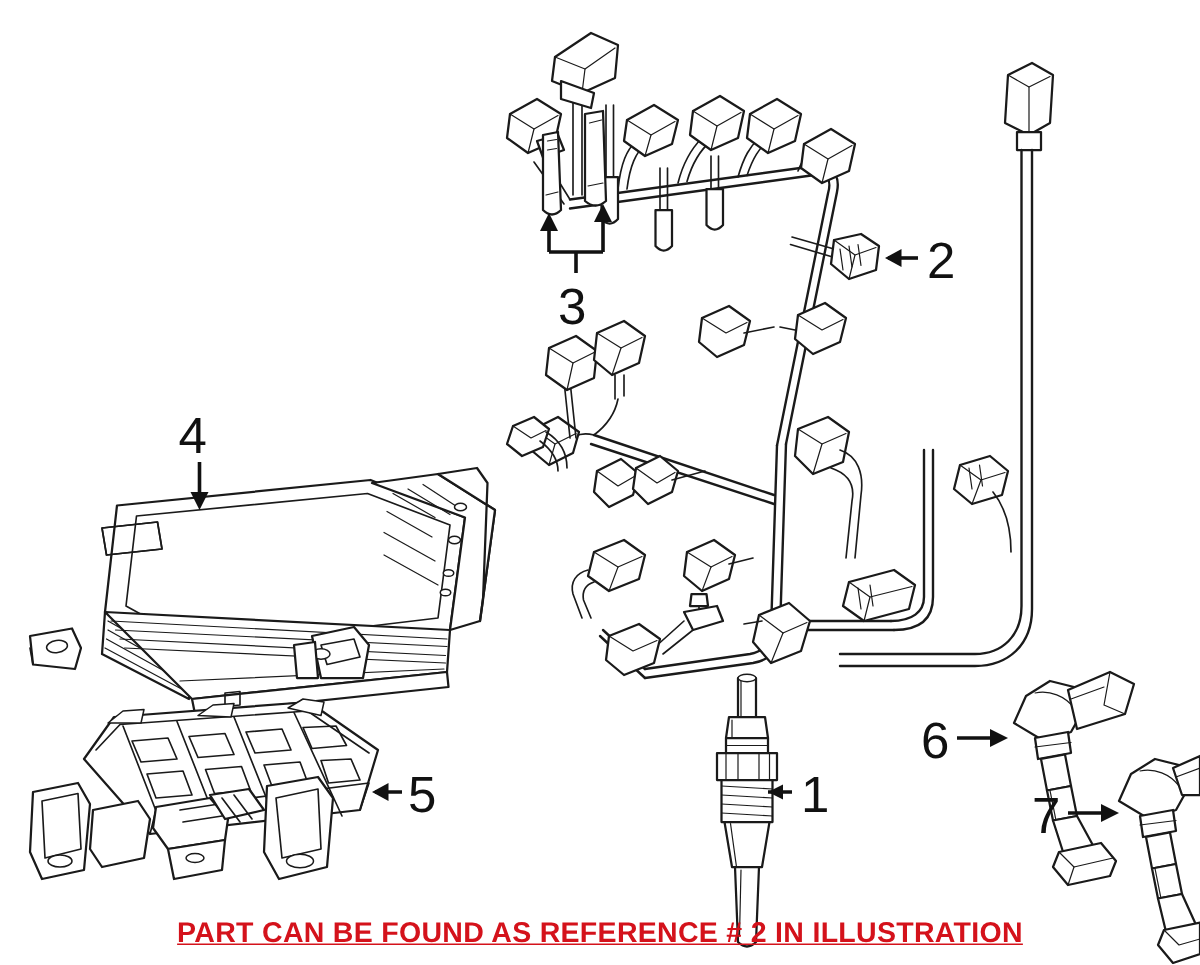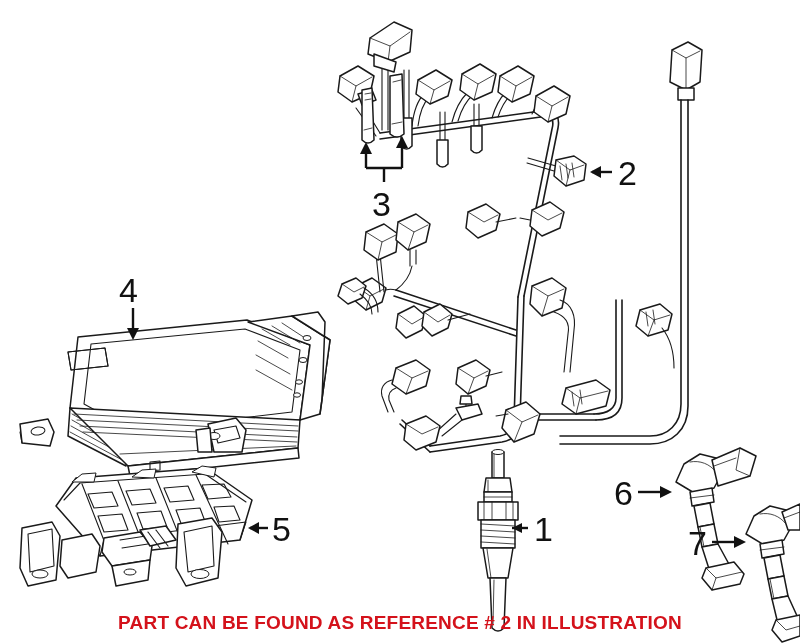--- a/index.html
+++ b/index.html
@@ -31,20 +31,21 @@
     left: 0;
     top: 612px;
     width: 800px;
     text-align: center;
     font-family: "Liberation Sans", sans-serif;
     font-weight: bold;
     font-size: 19px;
     letter-spacing: 0.2px;
     color: #d4121b;
     white-space: nowrap;
+    text-decoration: underline;
   }
   
   .ln {
     fill: none;
     stroke: #1a1a1a;
     stroke-width: 1.6;
     stroke-linecap: round;
     stroke-linejoin: round;
   }
   .ln-thin {

